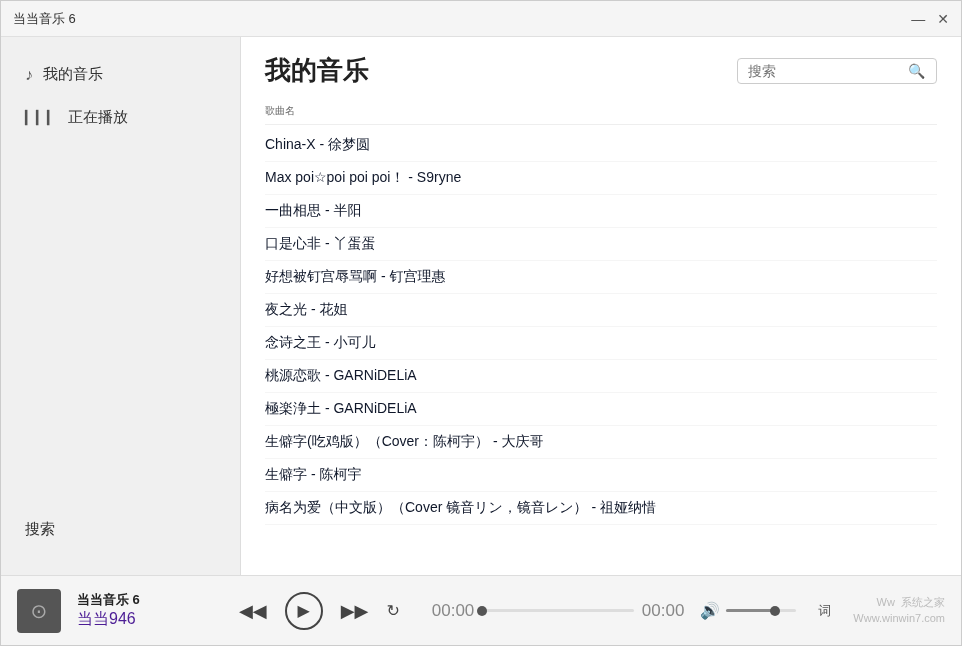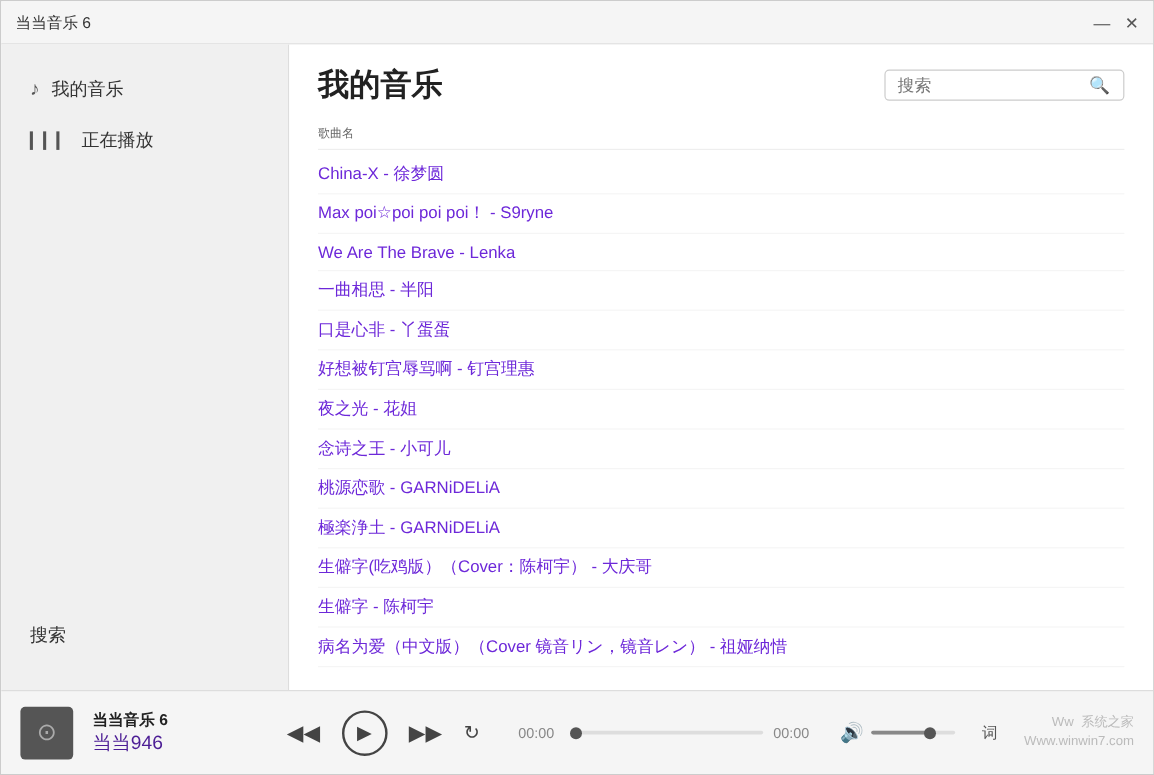--- a/index.html
+++ b/index.html
@@ -127,21 +127,21 @@
     .song-list-header {
       font-size: 10px;
       color: #666;
       padding: 6px 0;
       border-bottom: 1px solid #eee;
       margin-bottom: 4px;
     }
     .song-item {
       padding: 7px 0;
       font-size: 14px;
-      color: #6d28d9;
+      color: #0f172a;
       border-bottom: 1px solid #f5f5f5;
       cursor: pointer;
     }
 
     
     .song-list-container::-webkit-scrollbar { width: 8px; }
     .song-list-container::-webkit-scrollbar-track { background: #f0f0f0; }
     .song-list-container::-webkit-scrollbar-thumb { background: #ccc; border-radius: 4px; }
 
     
@@ -202,21 +202,21 @@
       font-size: 16px;
     }
 
     .progress-section {
       flex: 1;
       display: flex;
       align-items: center;
       gap: 8px;
     }
     .time-label {
-      font-size: 12px;
+      font-size: 17px;
       color: #888;
       min-width: 40px;
     }
     .progress-bar {
       flex: 1;
       height: 3px;
       background: #ddd;
       border-radius: 2px;
       position: relative;
     }
@@ -323,21 +323,20 @@
         <span class="search-icon-svg">🔍</span>
       </div>
     </div>
 
     <div class="song-list-container">
       <div class="song-list-header">歌曲名</div>
 
       <div id="song-list">
           <div class="song-item">China-X - 徐梦圆</div>
           <div class="song-item">Max poi☆poi poi poi！ - S9ryne</div>
-          <div class="song-item">We Are The Brave - Lenka</div>
           <div class="song-item">一曲相思 - 半阳</div>
           <div class="song-item">口是心非 - 丫蛋蛋</div>
           <div class="song-item">好想被钉宫辱骂啊 - 钉宫理惠</div>
           <div class="song-item">夜之光 - 花姐</div>
           <div class="song-item">念诗之王 - 小可儿</div>
           <div class="song-item">桃源恋歌 - GARNiDELiA</div>
           <div class="song-item">極楽浄土 - GARNiDELiA</div>
           <div class="song-item">生僻字(吃鸡版）（Cover：陈柯宇） - 大庆哥</div>
           <div class="song-item">生僻字 - 陈柯宇</div>
           <div class="song-item">病名为爱（中文版）（Cover 镜音リン，镜音レン） - 祖娅纳惜</div>

